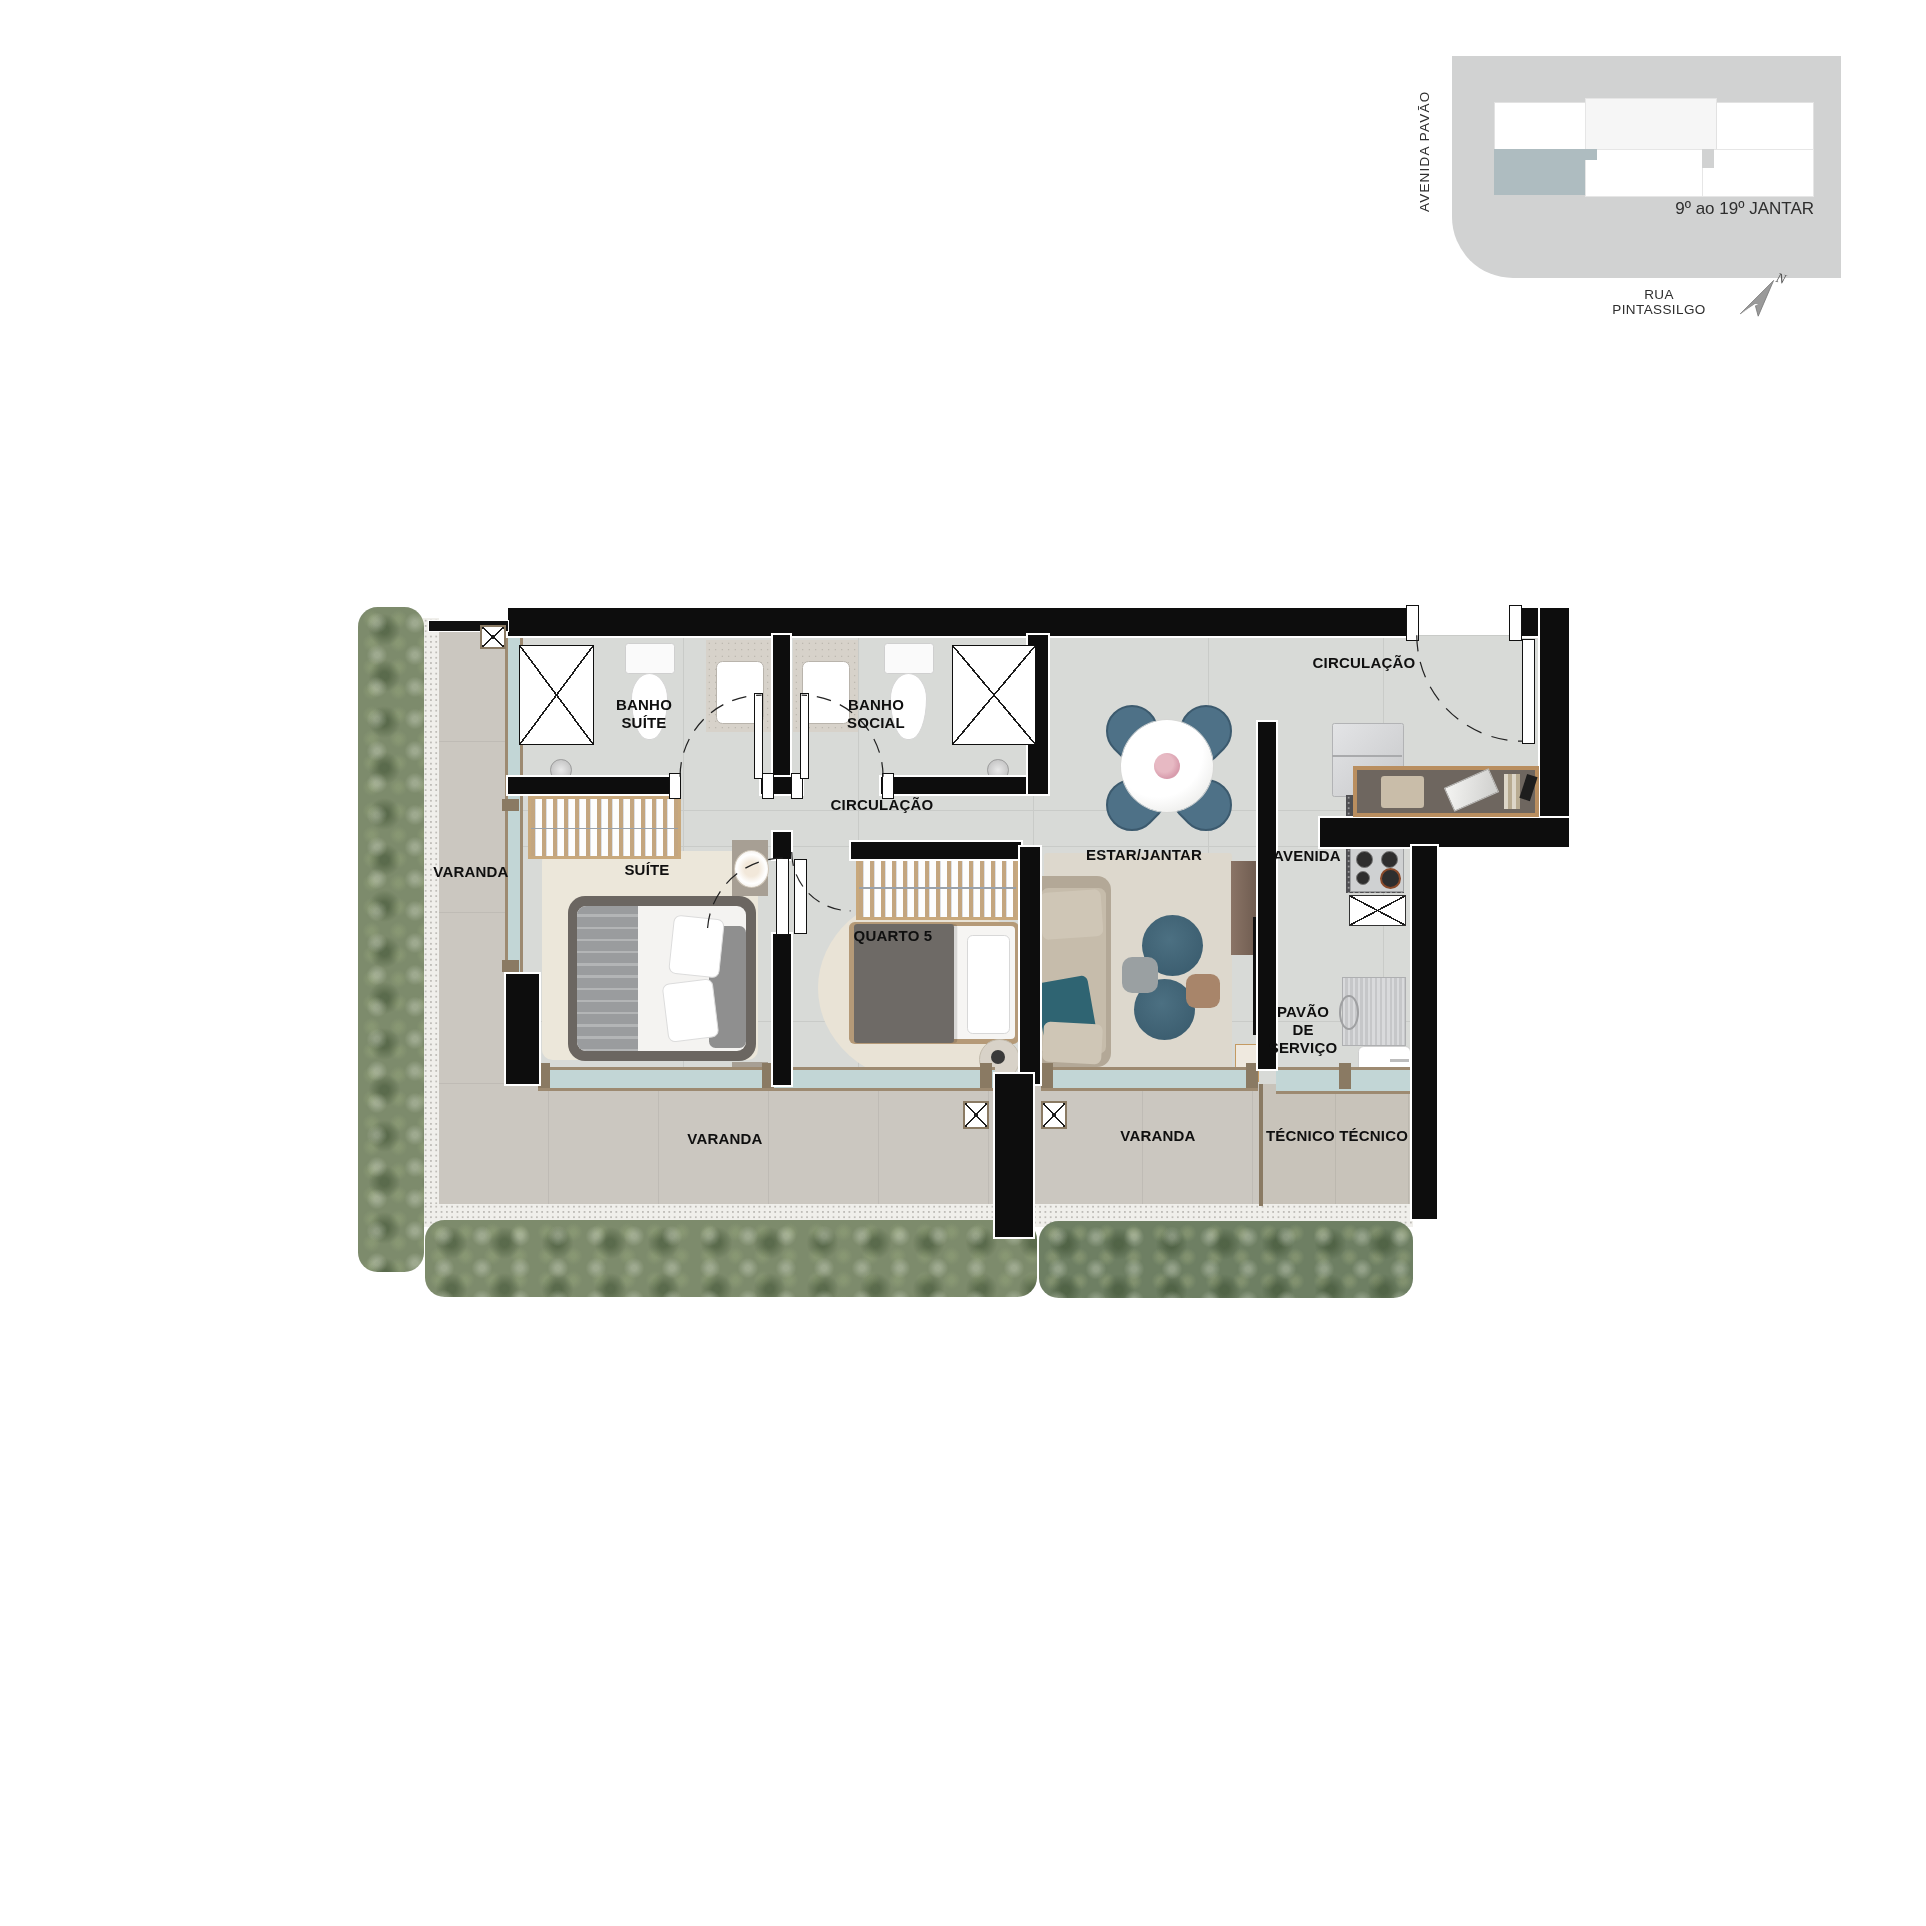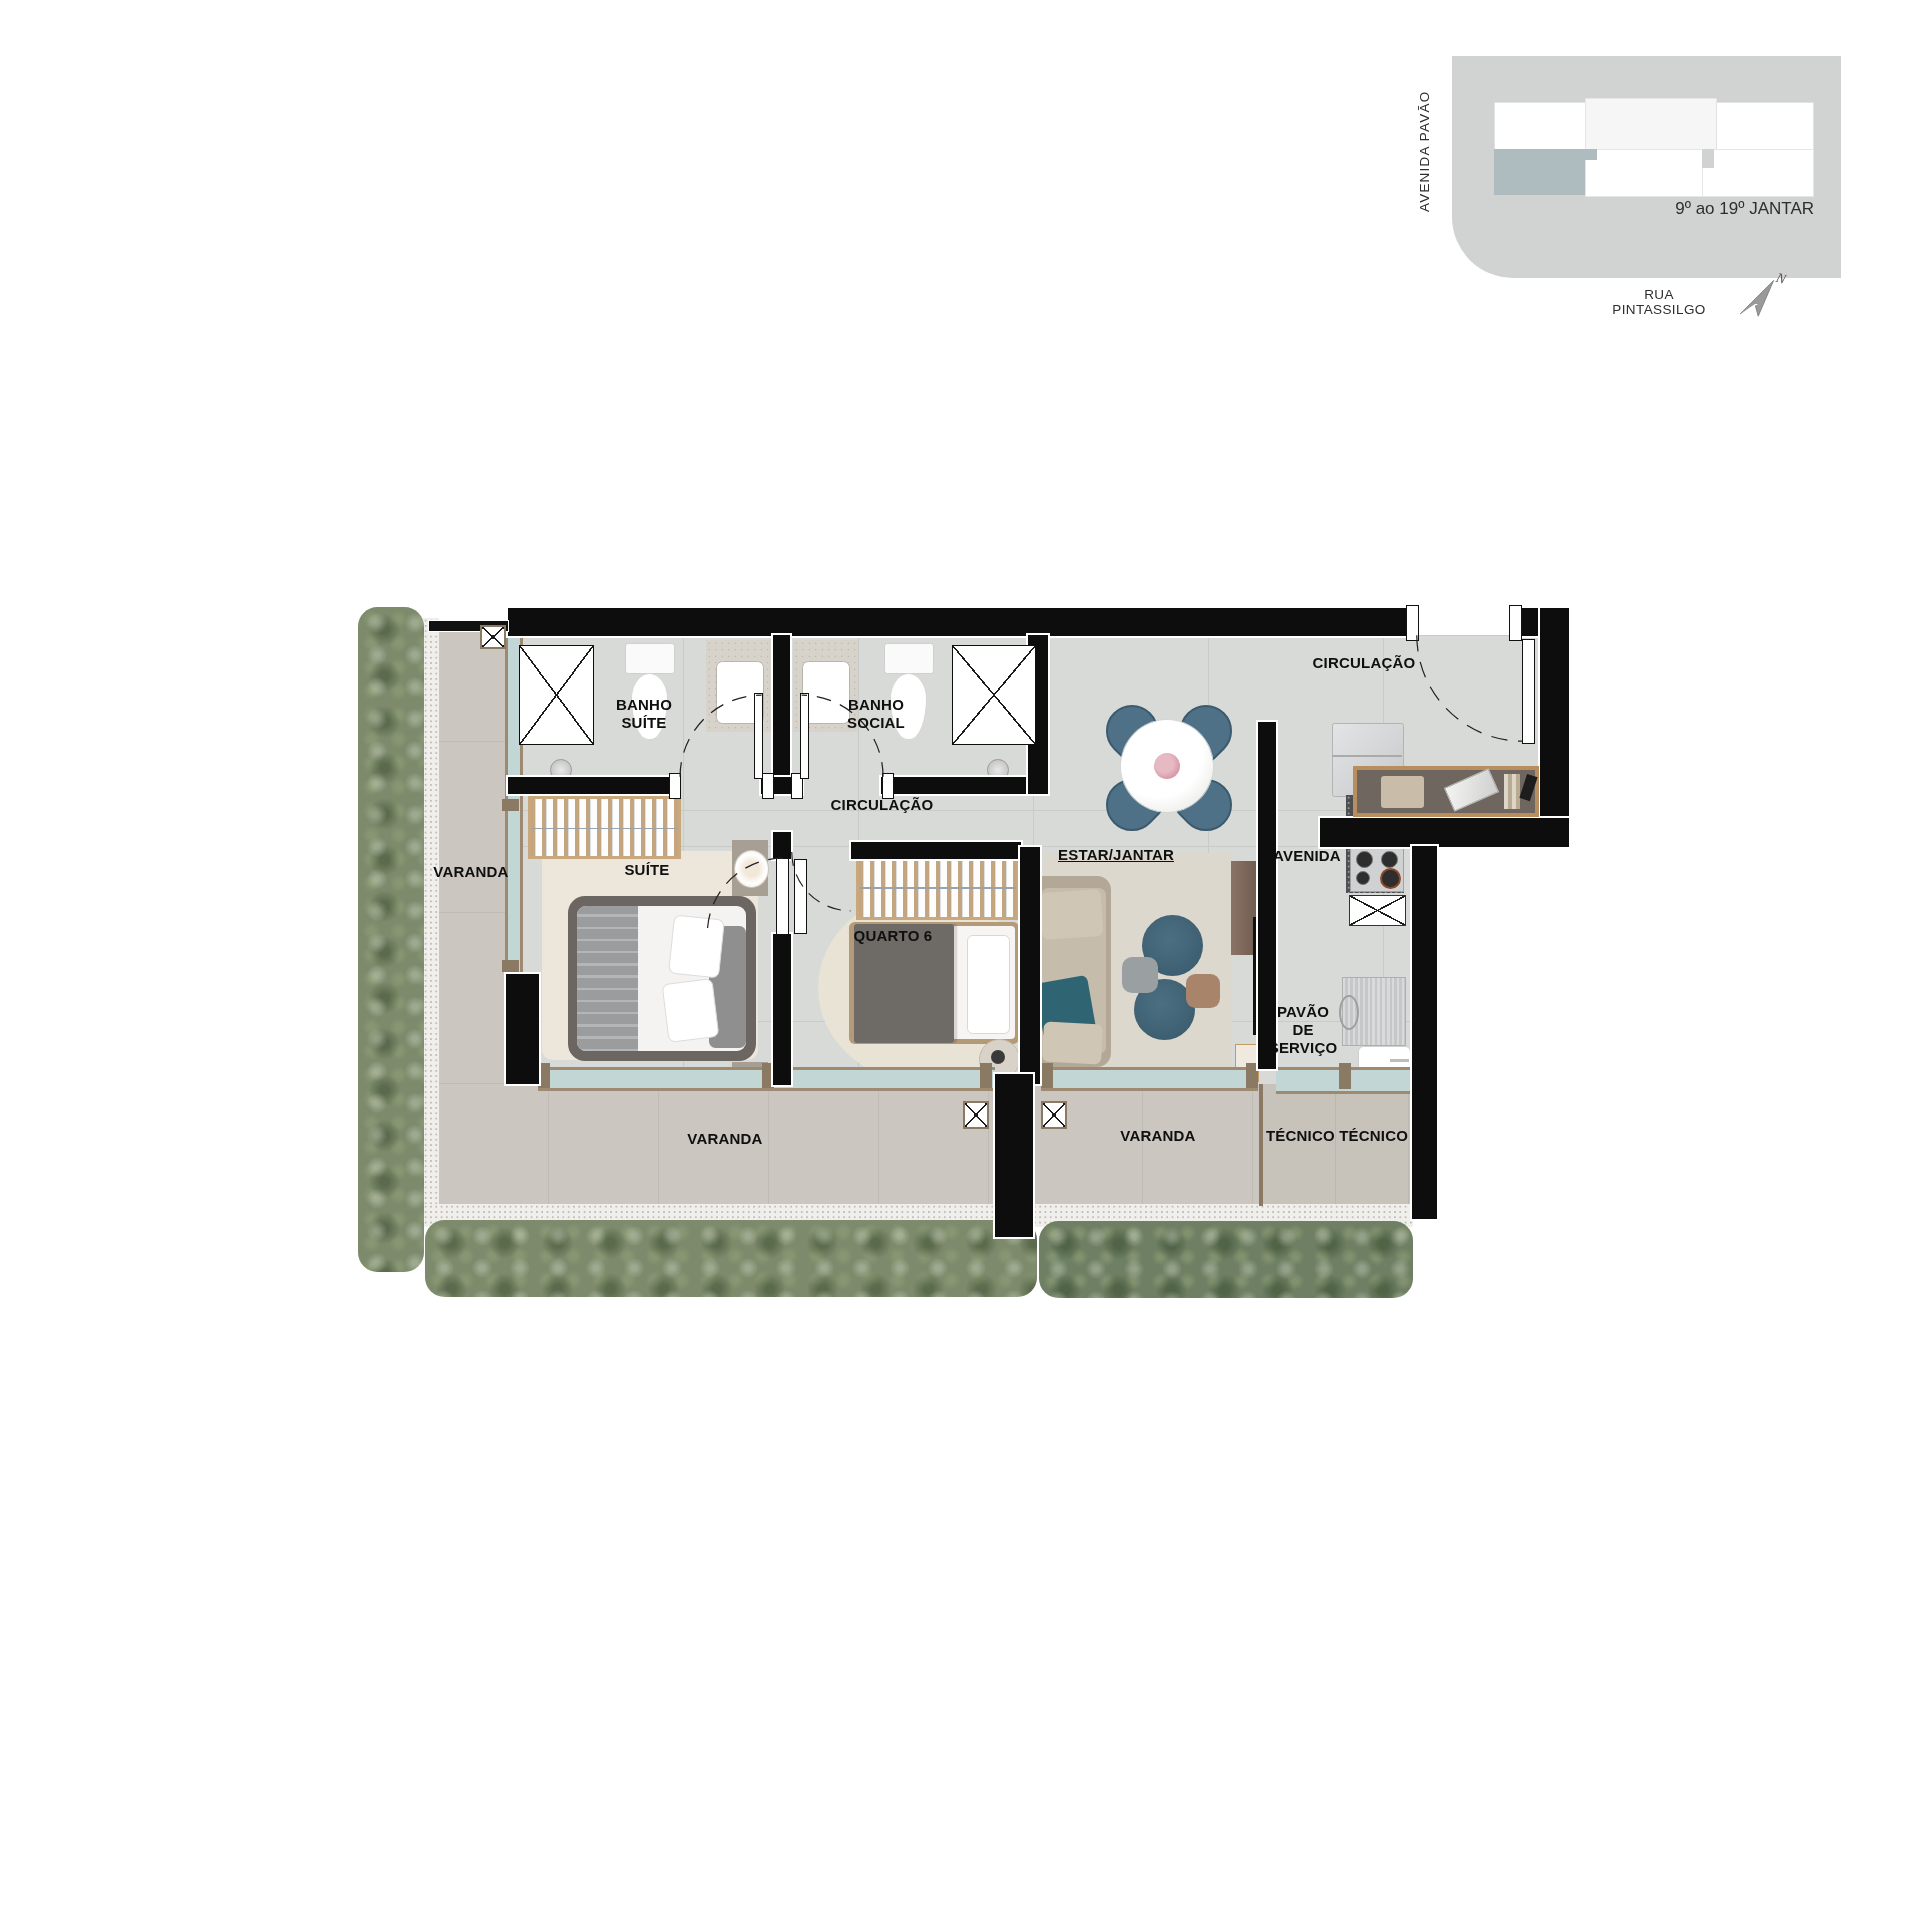--- a/index.html
+++ b/index.html
@@ -232,22 +232,22 @@
     <path d="M3475,1558 A260,260 0 0 0 3735,1818" fill="none" stroke="#222" stroke-width="3" stroke-dasharray="40 26"></path>
   </svg>
 
   <div class="lbl" style="left:644px;top:714px;">BANHO
 SUÍTE</div>
   <div class="lbl" style="left:876px;top:714px;">BANHO
 SOCIAL</div>
   <div class="lbl" style="left:1364px;top:663px;">CIRCULAÇÃO</div>
   <div class="lbl" style="left:882px;top:805px;">CIRCULAÇÃO</div>
   <div class="lbl" style="left:647px;top:870px;">SUÍTE</div>
-  <div class="lbl" style="left:893px;top:936px;">QUARTO 6</div>
-  <div class="lbl" style="left:1116px;top:855px;text-decoration:underline;">ESTAR/JANTAR</div>
+  <div class="lbl" style="left:893px;top:936px;">QUARTO 5</div>
+  <div class="lbl" style="left:1144px;top:855px;">ESTAR/JANTAR</div>
   <div class="lbl" style="left:1307px;top:856px;">AVENIDA</div>
   <div class="lbl" style="left:1303px;top:1030px;">PAVÃO
 DE
 SERVIÇO</div>
   <div class="lbl" style="left:471px;top:872px;">VARANDA</div>
   <div class="lbl" style="left:725px;top:1139px;">VARANDA</div>
   <div class="lbl" style="left:1158px;top:1136px;">VARANDA</div>
   <div class="lbl" style="left:1337px;top:1136px;">TÉCNICO TÉCNICO</div>
 
 </div>

